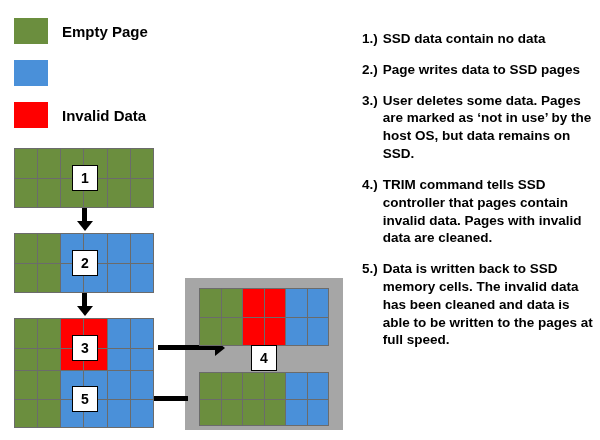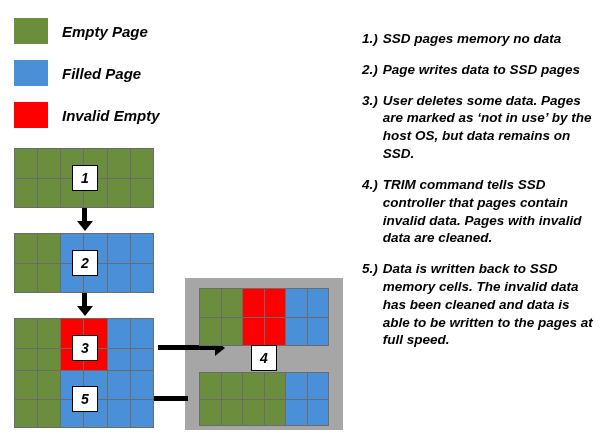--- a/index.html
+++ b/index.html
@@ -11,21 +11,20 @@
     height: 440px;
     background: #ffffff;
     font-family: "Liberation Sans", sans-serif;
     overflow: hidden;
     position: relative;
   }
   #stage {
     position: relative;
     width: 600px;
     height: 440px;
-    font-style: italic;
   }
 
   
   .legend {
     position: absolute;
     left: 14px;
     top: 10px;
     width: 240px;
   }
   .legend-row {
@@ -160,25 +159,24 @@
 
 <div id="stage">
 
   <div class="legend">
     <div class="legend-row">
       <div class="legend-swatch" style="background:#6b8e3e;"></div>
       <div class="legend-label">Empty Page</div>
     </div>
     <div class="legend-row">
       <div class="legend-swatch" style="background:#4a90d9;"></div>
-      <div class="legend-label">Filled Page</div>
     </div>
     <div class="legend-row">
       <div class="legend-swatch" style="background:#ff0000;"></div>
-      <div class="legend-label">Invalid Empty</div>
+      <div class="legend-label">Invalid Data</div>
     </div>
   </div>
 
   <div class="panel" style="left:185px; top:278px; width:158px; height:152px;"></div>
 
   <div class="grid" style="left:14px; top:148px; width:140px; height:60px;">
     <div class="cell empty"></div>
     <div class="cell empty"></div>
     <div class="cell empty"></div>
     <div class="cell empty"></div>
@@ -284,21 +282,21 @@
     <div class="cell filled"></div>
     <div class="cell filled"></div>
     <div class="cell filled"></div>
     <div class="cell filled"></div>
   </div>
   <div class="badge" style="left:72px; top:386px;">5</div>
 
   <div class="notes">
     <div class="note">
       <span class="note-num">1.)</span>
-      <span class="note-text">SSD pages memory no data</span>
+      <span class="note-text">SSD data contain no data</span>
     </div>
     <div class="note">
       <span class="note-num">2.)</span>
       <span class="note-text">Page writes data to SSD pages</span>
     </div>
     <div class="note">
       <span class="note-num">3.)</span>
       <span class="note-text">User deletes some data. Pages are marked as ‘not in use’ by the host OS, but data remains on SSD.</span>
     </div>
     <div class="note">

